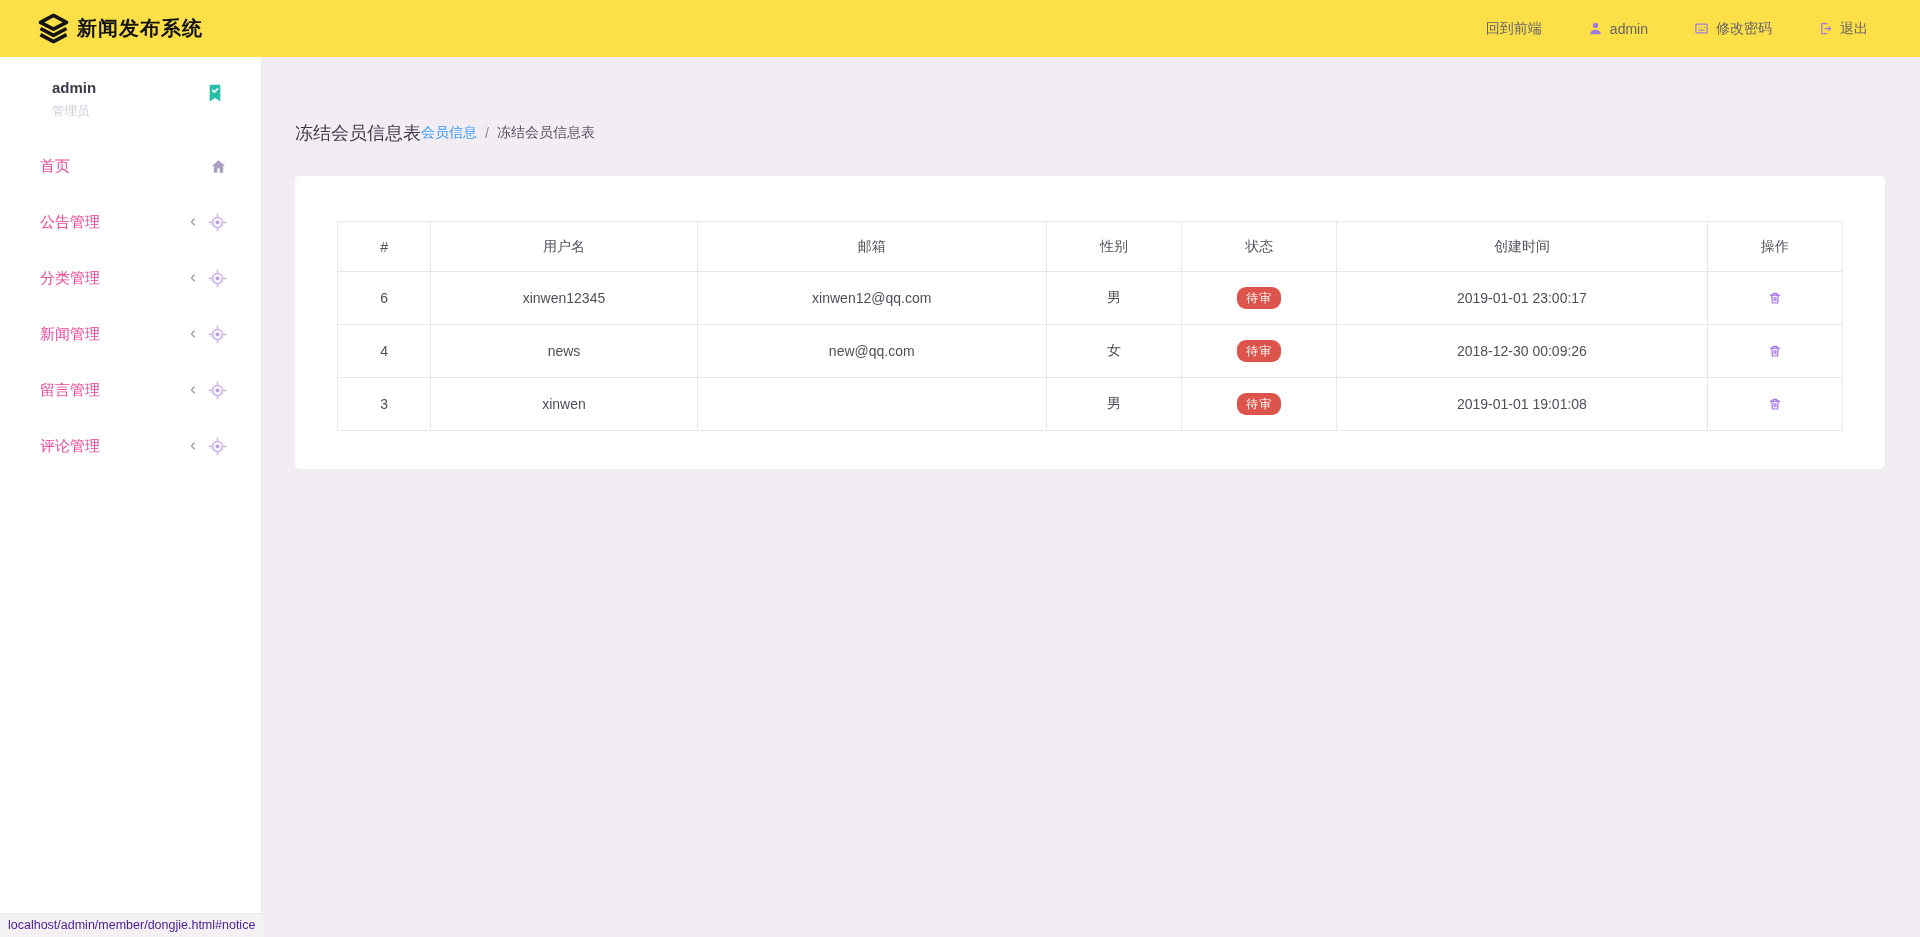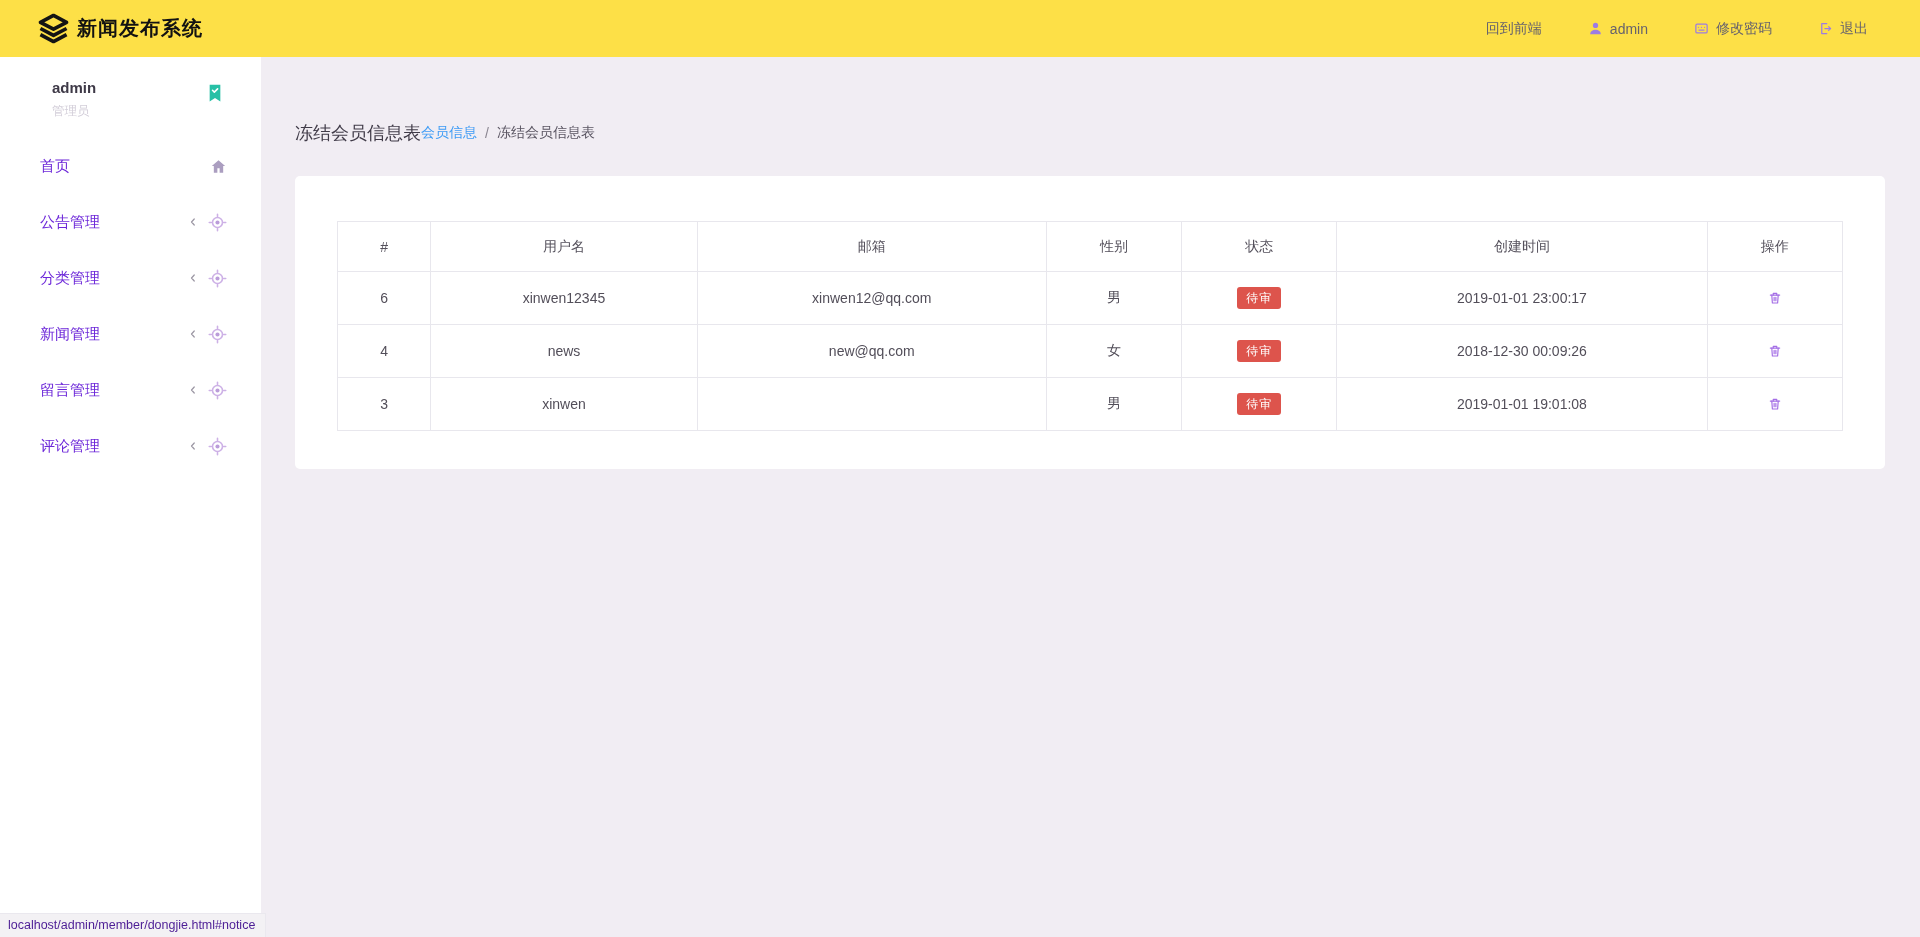--- a/index.html
+++ b/index.html
@@ -40,21 +40,21 @@
   }
   .user-block { position: relative; padding: 22px 36px 16px 52px; }
   .user-name { font-size: 15px; font-weight: bold; color: #3e3947; }
   .user-role { font-size: 12.5px; color: #d3ced9; margin-top: 7px; }
   .cert-badge { position: absolute; right: 38px; top: 27px; }
   .menu { margin-top: 2px; }
   .menu-item {
     height: 56px; display: flex; align-items: center;
     padding: 0 34px 0 40px; cursor: pointer;
   }
-  .menu-label { font-size: 15px; color: #6d28d9; }
+  .menu-label { font-size: 15px; color: #ec4899; }
   .menu-icons { margin-left: auto; display: flex; align-items: center; gap: 9px; }
 
   
   .main {
     position: absolute; left: 261px; top: 57px; right: 0; bottom: 0;
     background: #f1edf3; padding: 0 35px 0 34px;
   }
   .page-head {
     display: flex; align-items: center; justify-content: flex-start;
     padding-top: 64px;
@@ -73,21 +73,21 @@
   table.data-table {
     width: 100%; border-collapse: collapse; table-layout: fixed;
     font-size: 14px; color: #524e59; text-align: center;
   }
   .data-table th, .data-table td { border: 1px solid #e8e7ed; }
   .data-table th { height: 50px; font-weight: normal; color: #55515c; }
   .data-table td { height: 53px; }
 
   .status-badge {
     display: inline-block; background: #dd544c; color: #ffffff;
-    font-size: 12px; line-height: 1; padding: 5px 9px; border-radius: 3px;
+    font-size: 12px; line-height: 1; padding: 5px 9px; border-radius: 9px;
     letter-spacing: 1px;
   }
   .op-btn {
     background: none; border: none; cursor: pointer; padding: 4px 6px;
     vertical-align: middle;
   }
 
   
   .status-tooltip {
     position: absolute; left: 0; bottom: 0; z-index: 30;

